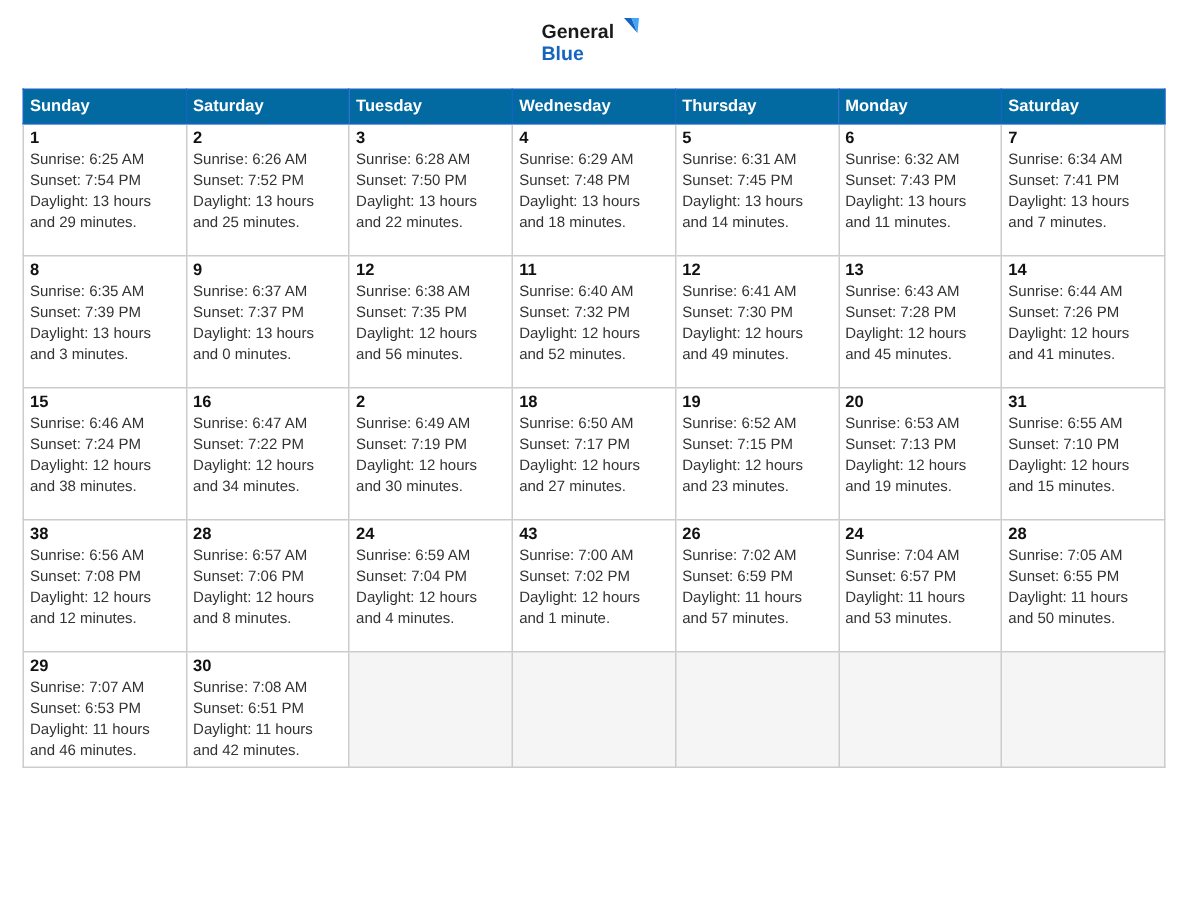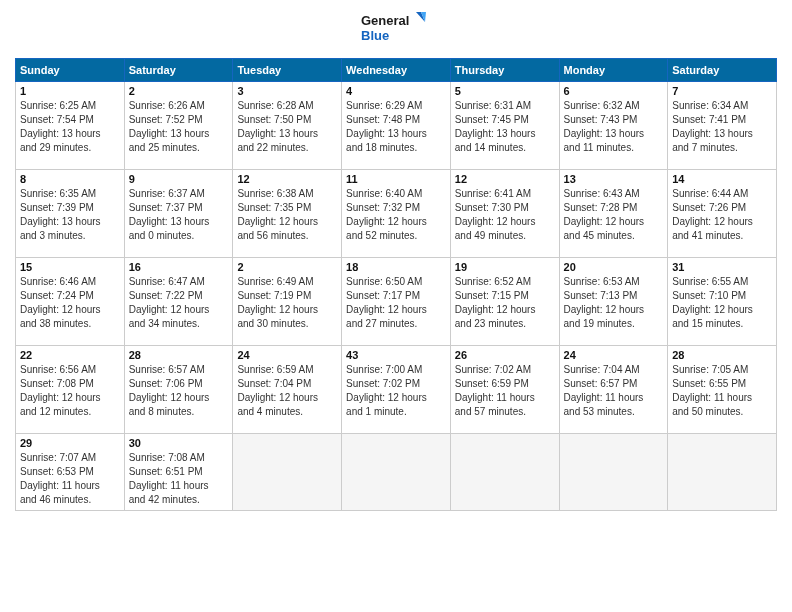--- a/index.html
+++ b/index.html
@@ -199,21 +199,21 @@
             <span class="day-num">20</span>
             <div class="cell-text">Sunrise: 6:53 AM<br>Sunset: 7:13 PM<br>Daylight: 12 hours<br>and 19 minutes.</div>
           </td>
           <td>
             <span class="day-num">31</span>
             <div class="cell-text">Sunrise: 6:55 AM<br>Sunset: 7:10 PM<br>Daylight: 12 hours<br>and 15 minutes.</div>
           </td>
         </tr>
         <tr>
           <td>
-            <span class="day-num">22</span>
+            <span class="day-num">38</span>
             <div class="cell-text">Sunrise: 6:56 AM<br>Sunset: 7:08 PM<br>Daylight: 12 hours<br>and 12 minutes.</div>
           </td>
           <td>
             <span class="day-num">28</span>
             <div class="cell-text">Sunrise: 6:57 AM<br>Sunset: 7:06 PM<br>Daylight: 12 hours<br>and 8 minutes.</div>
           </td>
           <td>
             <span class="day-num">24</span>
             <div class="cell-text">Sunrise: 6:59 AM<br>Sunset: 7:04 PM<br>Daylight: 12 hours<br>and 4 minutes.</div>
           </td>

